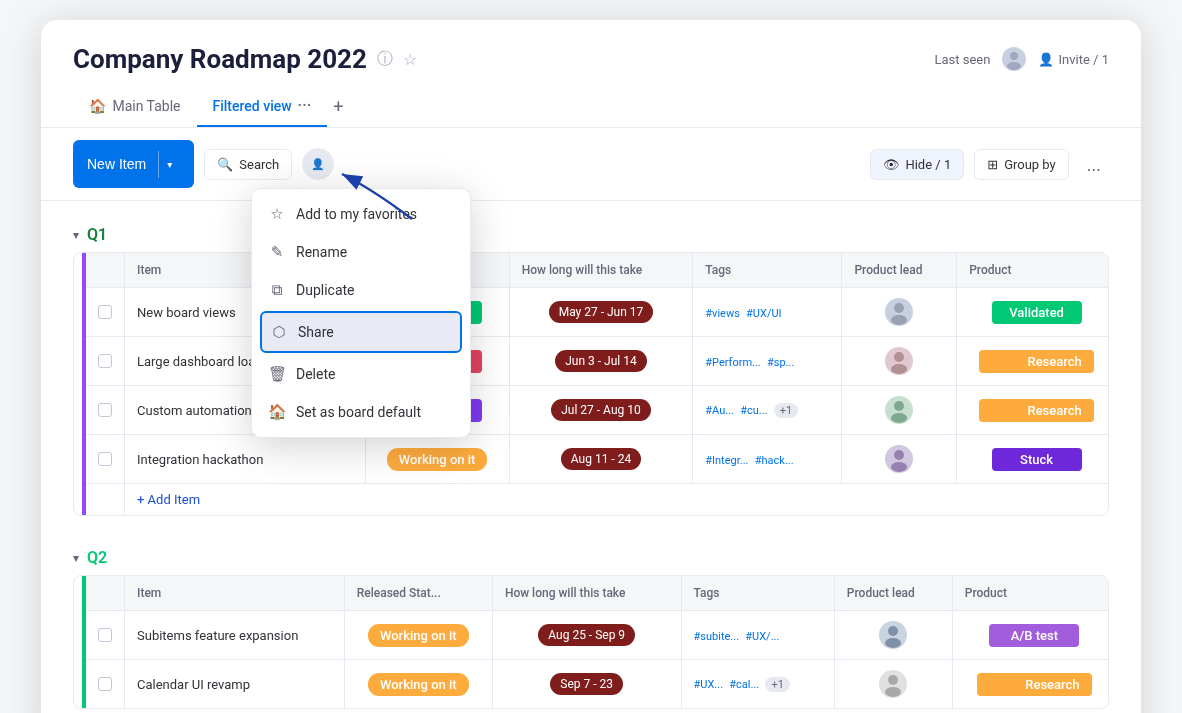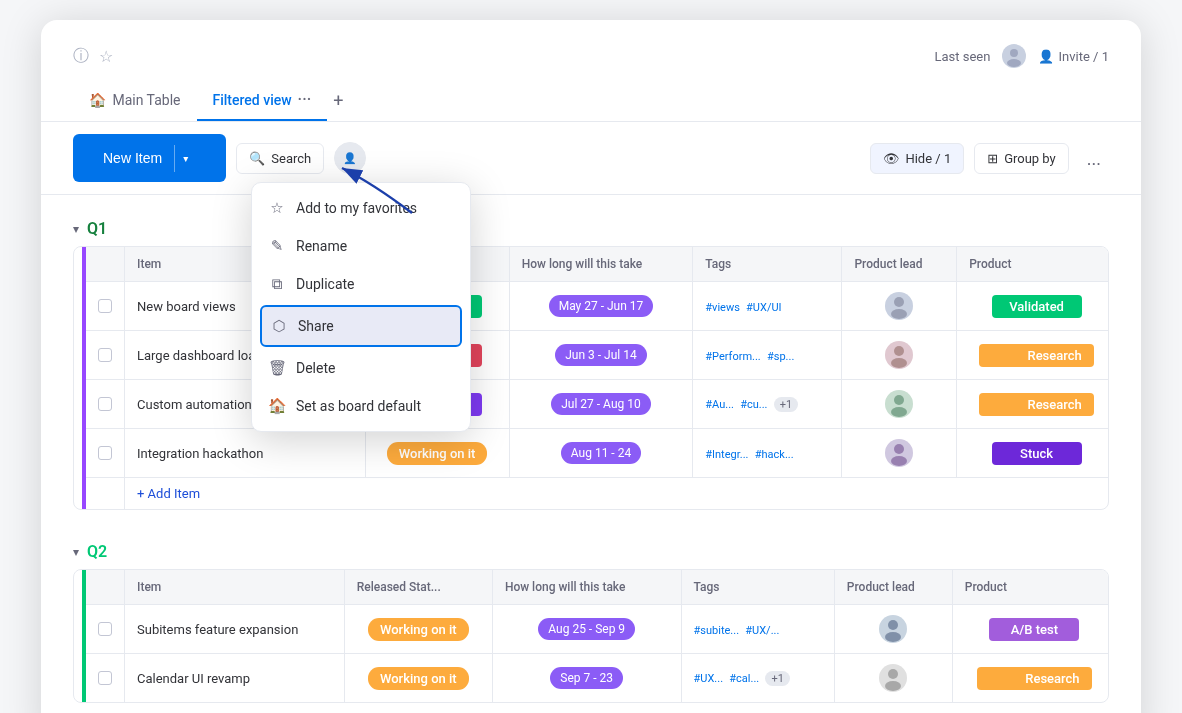--- a/index.html
+++ b/index.html
@@ -93,21 +93,21 @@
       gap: 10px;
       padding: 12px 32px;
       border-bottom: 1px solid #e6e9ef;
       position: relative;
     }
     .new-item-btn {
       background: #0073ea;
       color: white;
       border: none;
       border-radius: 6px;
-      padding: 8px 30px;
+      padding: 8px 14px;
       font-size: 14px;
       font-weight: 500;
       cursor: pointer;
       display: flex;
       align-items: center;
       gap: 0;
     }
     .new-item-main { padding: 8px 12px 8px 0; }
     .new-item-arrow {
       border-left: 1px solid rgba(255,255,255,0.4);
@@ -217,21 +217,21 @@
     }
     .status-beta { background: #e2445c; }
     .status-alpha { background: #7e3af2; }
     .status-working { background: #fdab3d; border-radius: 11px; }
     .status-validated { background: #00c875; }
     .status-research { background: #fdab3d; padding-left: 48px; }
     .status-stuck { background: #6d28d9; }
     .status-abtest { background: #a25ddc; }
     .date-badge {
       display: inline-block;
-      background: #8b5cf6;
+      background: #7f1d1d;
       color: white;
       padding: 4px 10px;
       border-radius: 20px;
       font-size: 12px;
       font-weight: 400;
       white-space: nowrap;
     }
     .tag-pill {
       display: inline-block;
       font-size: 11px;
@@ -301,20 +301,21 @@
     .col-left-border-q2 { border-left: 4px solid #00c875 !important; }
   </style>
 </head>
 <body>
 
 <div class="app-container">
 
   <div class="header">
     <div class="title-row">
       <div class="title-left">
+        <span class="page-title">Company Roadmap 2022</span>
         <span class="title-icon">ⓘ</span>
         <span class="title-icon">☆</span>
       </div>
       <div class="title-right">
         <span class="last-seen-text">Last seen</span>
         <div class="avatar-sm">
           <svg width="24" height="24" viewBox="0 0 24 24">
               <circle cx="12" cy="9" r="4" fill="#a0a8c0"></circle>
               <ellipse cx="12" cy="19" rx="7" ry="4" fill="#a0a8c0"></ellipse>
             </svg>

